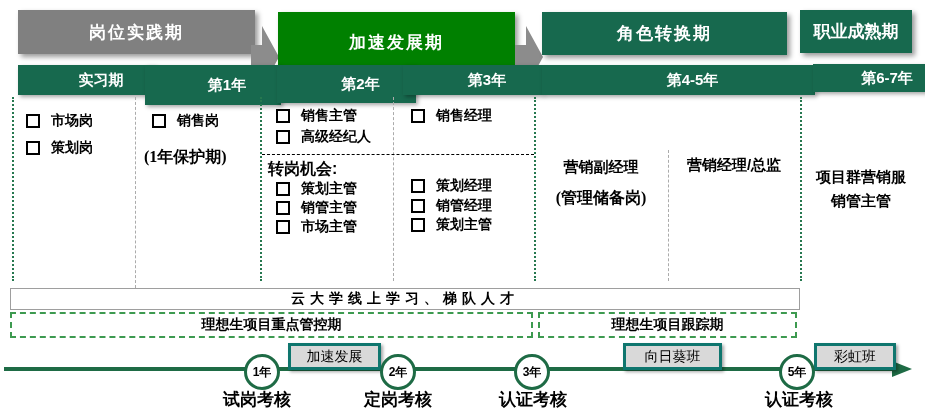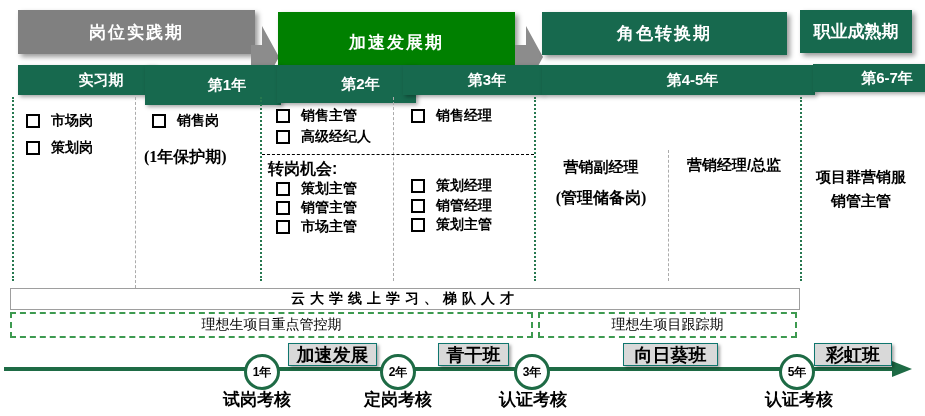--- a/index.html
+++ b/index.html
@@ -37,33 +37,33 @@
   .note{position:absolute;font-size:16px;font-weight:bold;white-space:nowrap;font-family:Liberation Serif, serif;}
   .role-title{position:absolute;font-size:15px;font-weight:bold;text-align:center;white-space:nowrap;}
   .transfer-title{position:absolute;font-size:16px;font-weight:bold;white-space:nowrap;}
   .band-solid{
     position:absolute;border:1px solid #9E9E9E;background:#fff;
     font-size:14px;font-weight:bold;letter-spacing:5px;text-align:center;
     display:flex;align-items:center;justify-content:center;
   }
   .band-dash{
     position:absolute;border:2px dashed var(--dash-green);background:#fff;
-    font-size:14px;font-weight:normal;text-align:center;
+    font-size:14px;font-weight:bold;text-align:center;
     display:flex;align-items:center;justify-content:center;
   }
   .tl-line{position:absolute;background:var(--timeline-green);}
   .tl-head{
     position:absolute;width:0;height:0;
     border-left:20px solid var(--timeline-green);
     border-top:8px solid transparent;border-bottom:8px solid transparent;
   }
   .class-btn{
-    position:absolute;background:var(--button-bg);border:1px solid #0f766e;
+    position:absolute;background:var(--button-bg);border:3px solid #0f766e;
     box-shadow:2px 2px 3px rgba(0,0,0,.35);
-    font-size:18px;font-weight:bold;display:flex;align-items:center;justify-content:center;
+    font-size:14px;font-weight:normal;display:flex;align-items:center;justify-content:center;
   }
   .circle{
     position:absolute;width:30px;height:30px;border-radius:50%;
     border:3px solid var(--timeline-green);background:#fff;
     font-size:12px;font-weight:bold;display:flex;align-items:center;justify-content:center;
     z-index:3;
   }
   .ms-label{
     position:absolute;width:120px;text-align:center;
     font-size:17px;font-weight:bold;white-space:nowrap;
@@ -168,21 +168,20 @@
   <div class="role-title" style="left:805px;top:192px;width:112px">销管主管</div>
 
   <div class="band-solid" style="left:10px;top:288px;width:788px;height:20px">云大学线上学习、梯队人才</div>
   <div class="band-dash" style="left:10px;top:312px;width:519px;height:22px">理想生项目重点管控期</div>
   <div class="band-dash" style="left:538px;top:312px;width:255px;height:22px">理想生项目跟踪期</div>
 
   <div class="tl-line" style="left:4px;top:367px;width:890px;height:4px"></div>
   <div class="tl-head" style="left:892px;top:361px"></div>
 
   <div class="class-btn" style="left:288px;top:343px;width:87px;height:21px">加速发展</div>
-  <div class="class-btn" style="left:438px;top:343px;width:69px;height:21px">青干班</div>
   <div class="class-btn" style="left:623px;top:343px;width:93px;height:21px">向日葵班</div>
   <div class="class-btn" style="left:814px;top:343px;width:76px;height:21px">彩虹班</div>
 
   <div class="circle" style="left:244px;top:354px">1年</div>
   <div class="circle" style="left:380px;top:354px">2年</div>
   <div class="circle" style="left:514px;top:354px">3年</div>
   <div class="circle" style="left:779px;top:354px">5年</div>
 
   <div class="ms-label" style="left:197px;top:388px">试岗考核</div>
   <div class="ms-label" style="left:338px;top:388px">定岗考核</div>

